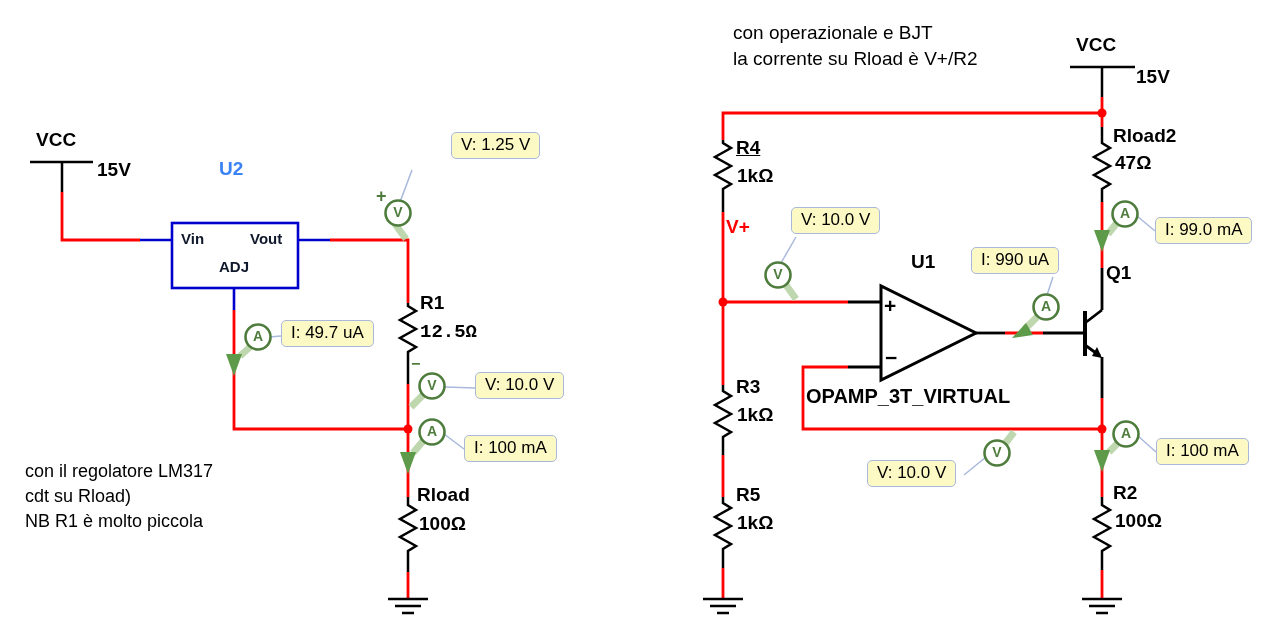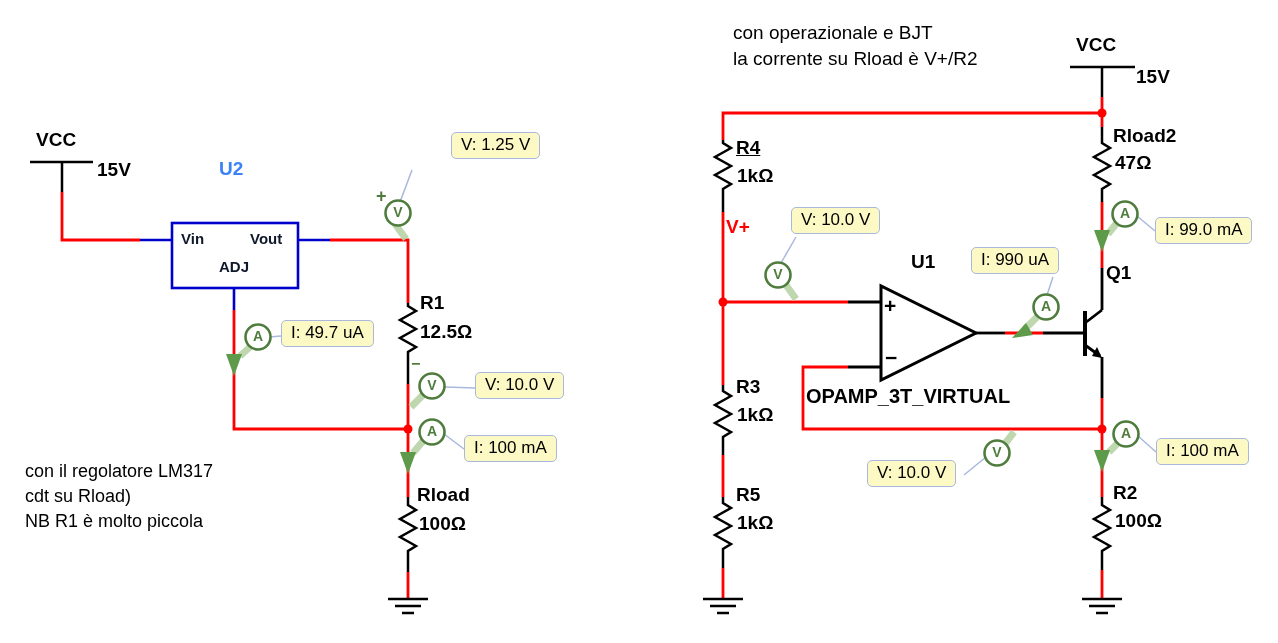--- a/index.html
+++ b/index.html
@@ -206,21 +206,21 @@
 <div class="t pin" style="left:219px;top:259px;">ADJ</div>
 
 <div class="psign" style="left:376px;top:186px;font-size:18px;">+</div>
 <div class="pletter" style="left:398px;top:213px;">V</div>
 <div class="plabel" style="left:407px;top:132px;margin-left:44px;">V: 1.25 V</div>
 
 <div class="pletter" style="left:258px;top:337px;">A</div>
 <div class="plabel" style="left:281px;top:320px;">I: 49.7 uA</div>
 
 <div class="t ref" style="left:420px;top:293px;">R1</div>
-<div class="t ref" style="left:420px;top:322px;">12.5Ω</div>
+<div class="t ref" style="left:420px;top:322px;font-family:Liberation Mono, monospace;">12.5Ω</div>
 
 <div class="psign" style="left:411px;top:355px;font-size:16px;">−</div>
 <div class="pletter" style="left:432px;top:386px;">V</div>
 <div class="plabel" style="left:475px;top:372px;">V: 10.0 V</div>
 
 <div class="pletter" style="left:432px;top:432px;">A</div>
 <div class="plabel" style="left:464px;top:435px;">I: 100 mA</div>
 
 <div class="t ref" style="left:417px;top:485px;">Rload</div>
 <div class="t ref" style="left:419px;top:514px;">100Ω</div>

